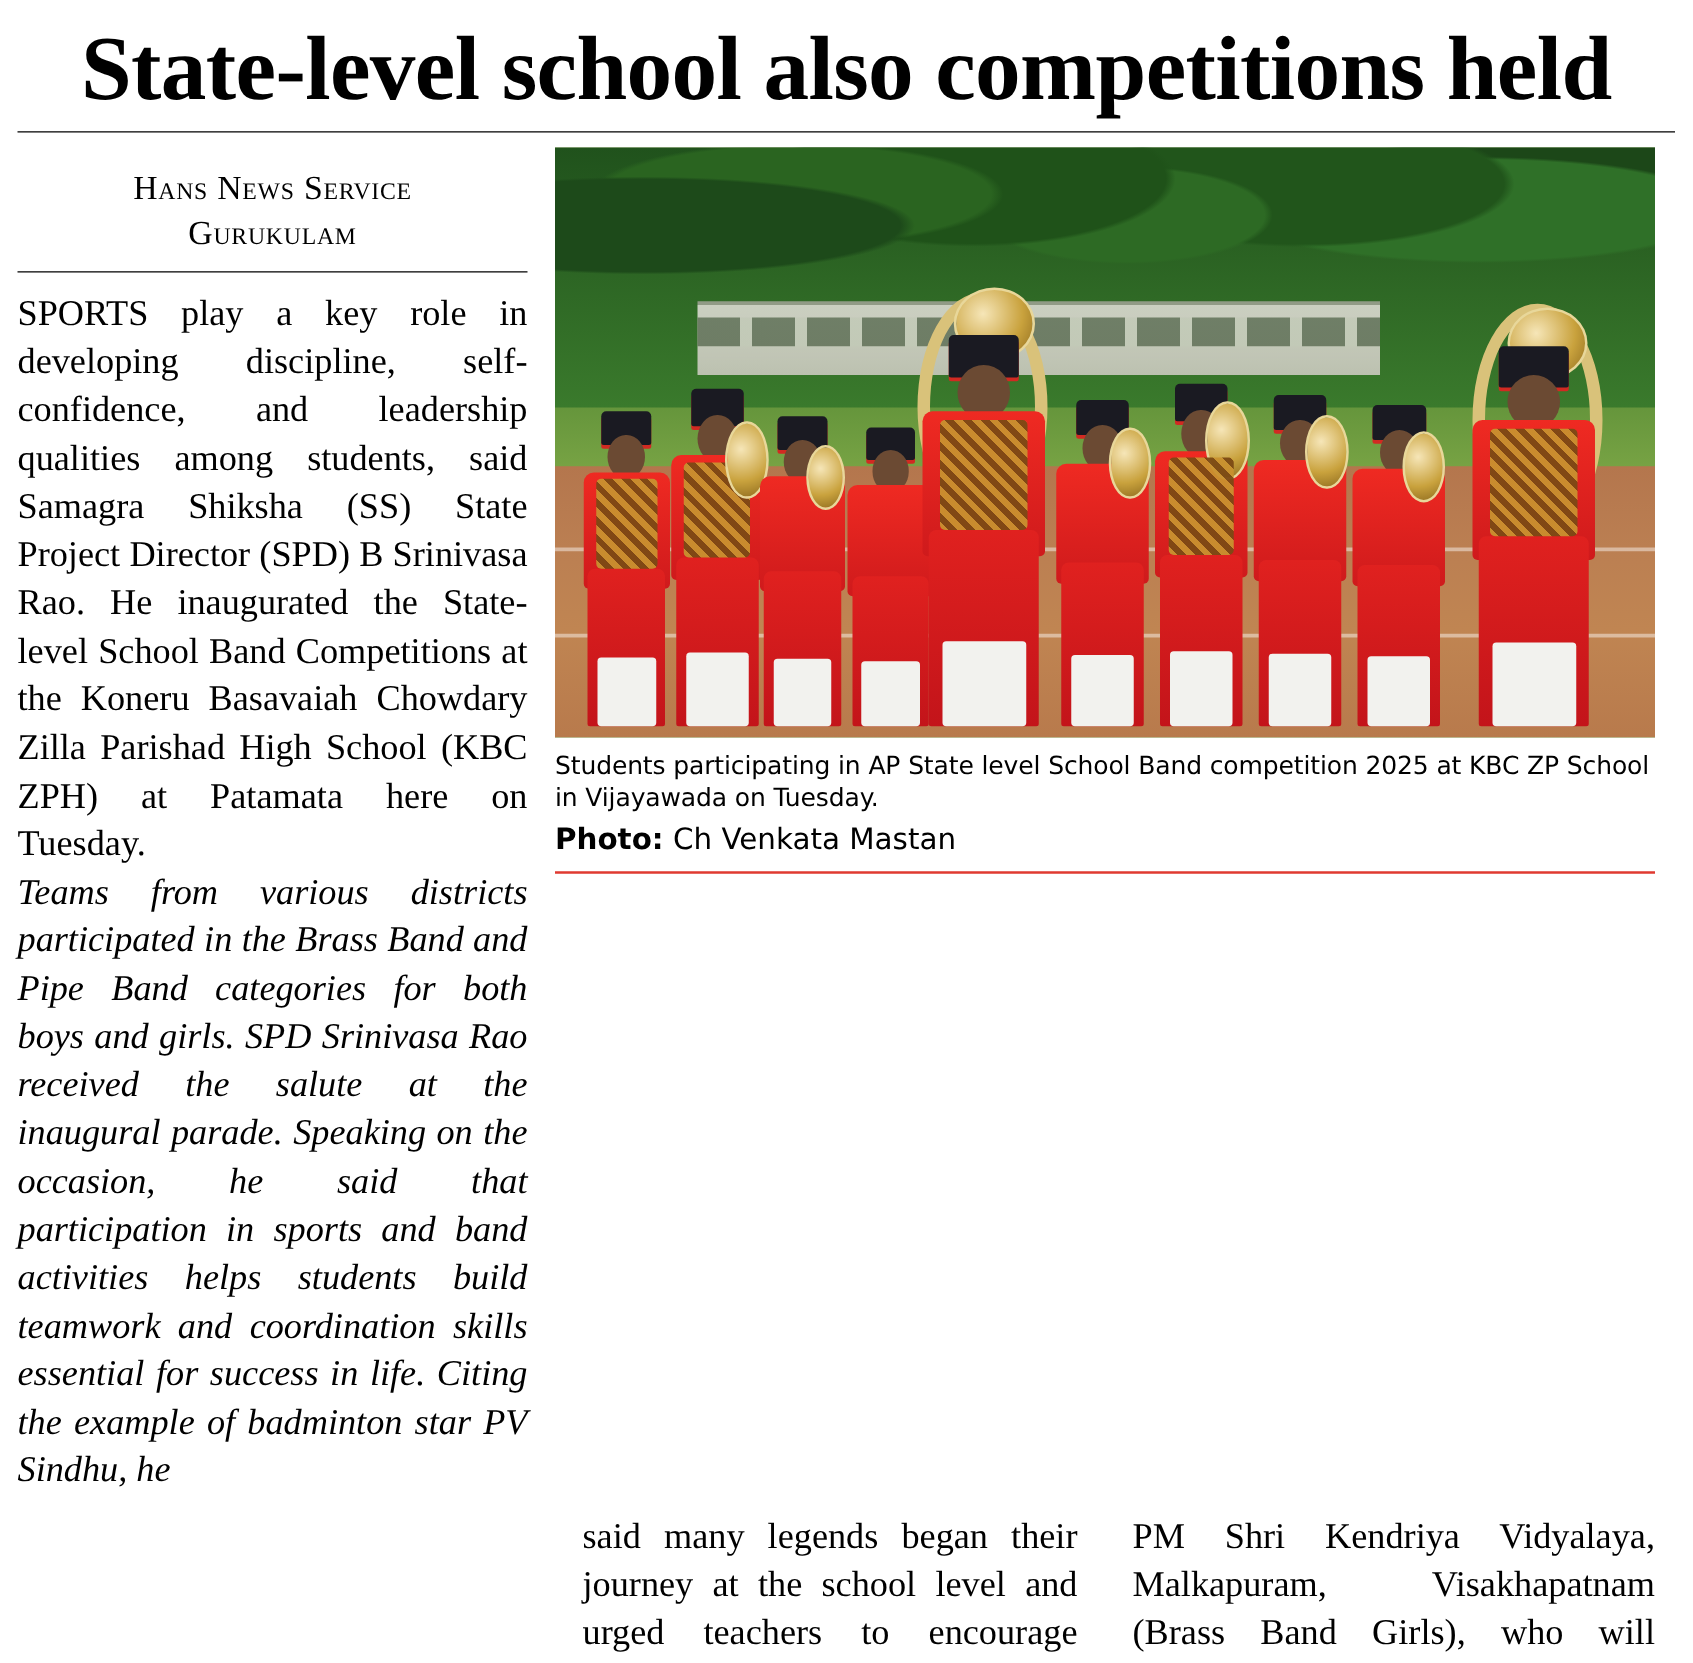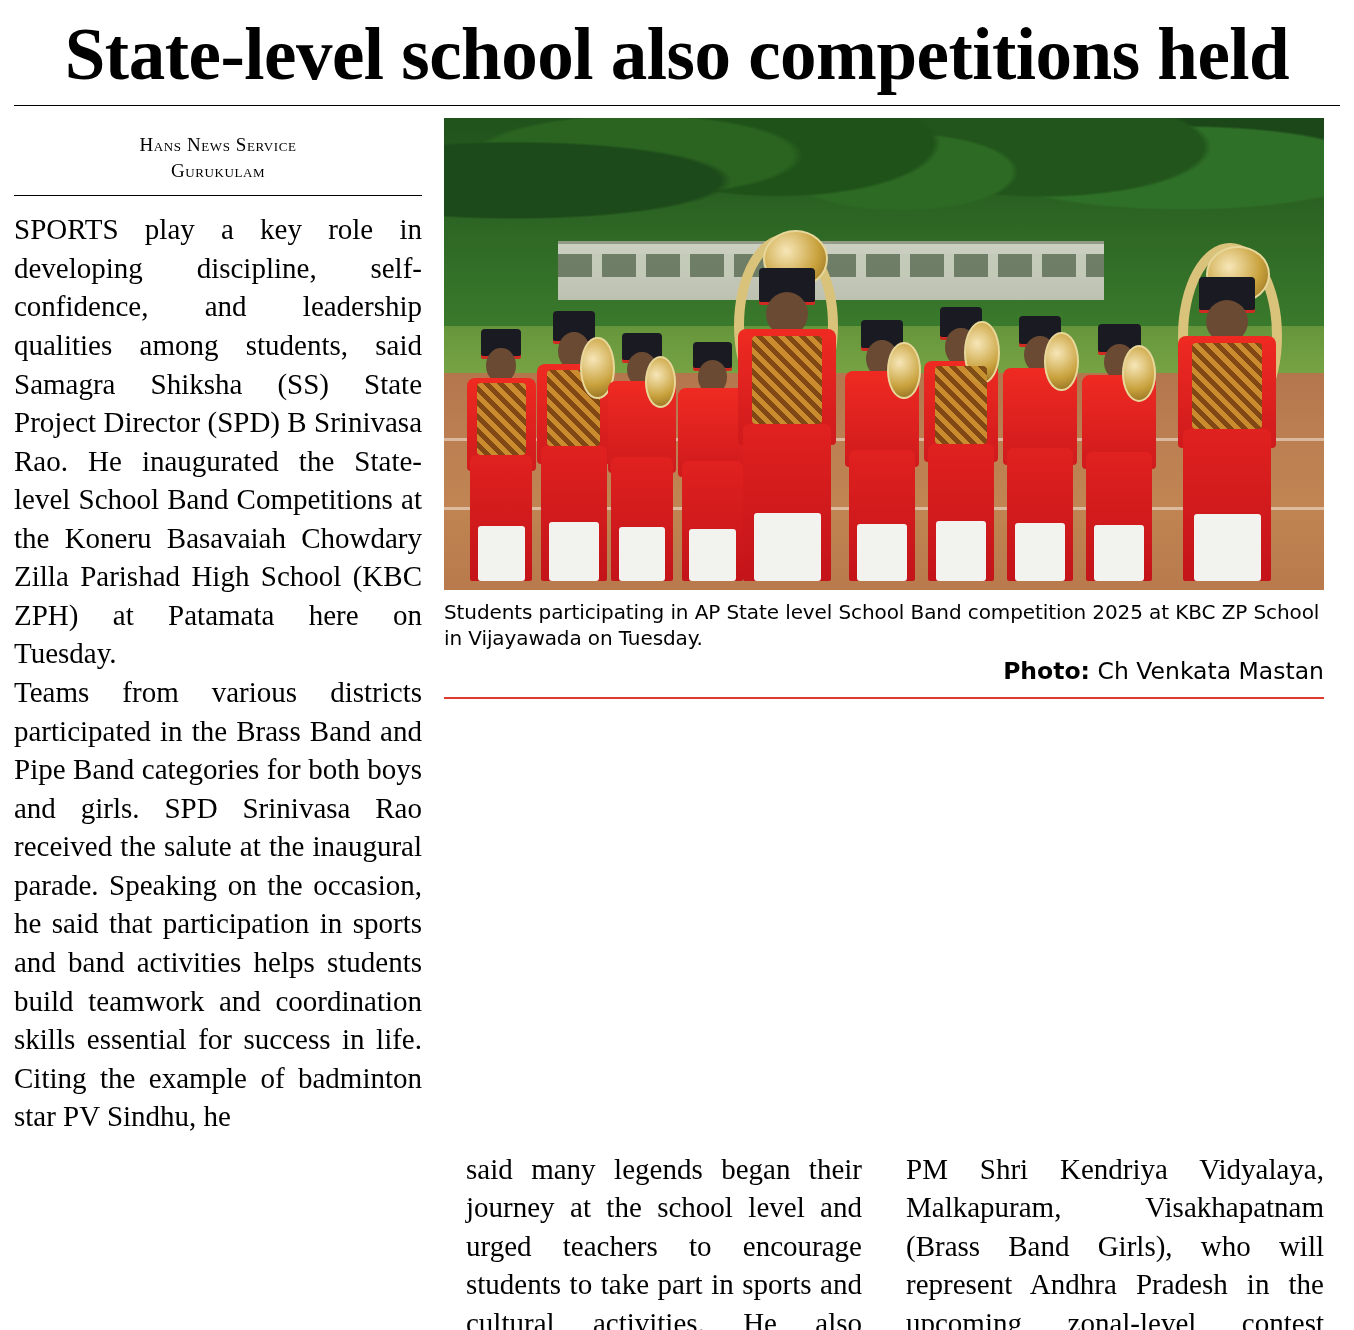--- a/index.html
+++ b/index.html
@@ -48,21 +48,21 @@
     margin-top: 12px;
   }
   .left-col {
     width: 430px;
     padding-right: 22px;
     box-sizing: border-box;
   }
   .byline {
     text-align: center;
     font-variant: small-caps;
-    font-size: 19px;
+    font-size: 27px;
     line-height: 1.35;
     letter-spacing: 0.6px;
     margin-top: 14px;
   }
   .byline .place {
     display: block;
   }
   .byline-rule {
     border: none;
     border-top: 1.5px solid #000;
@@ -73,20 +73,21 @@
     line-height: 1.33;
     text-align: justify;
     text-justify: inter-word;
     hyphens: manual;
   }
   .body-text p {
     margin: 0;
   }
   .body-text p + p {
     margin-top: 0;
+    font-style: italic;
   }
 
   
   .photo-block {
     width: 880px;
     box-sizing: border-box;
   }
   .photo {
     width: 880px;
     height: 472px;
@@ -97,21 +98,20 @@
   .caption {
     font-family: "DejaVu Sans", sans-serif;
     font-size: 20px;
     line-height: 1.30;
     margin-top: 9px;
     letter-spacing: -0.1px;
   }
   .credit {
     font-family: "DejaVu Sans", sans-serif;
     font-size: 23.5px;
-    text-align: right;
     margin-top: 6px;
   }
   .credit b { font-weight: bold; }
   .red-rule {
     border: none;
     border-top: 2.5px solid #e03a30;
     margin: 12px 0 0 0;
   }
 
   

